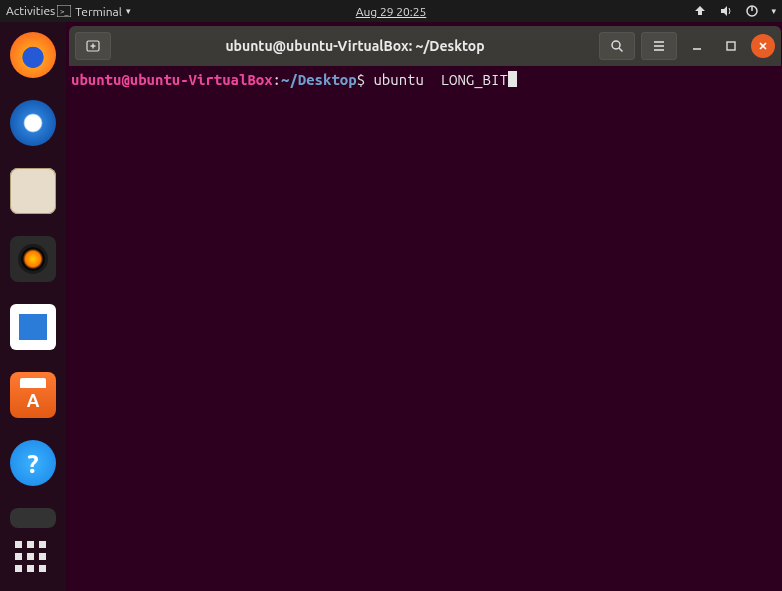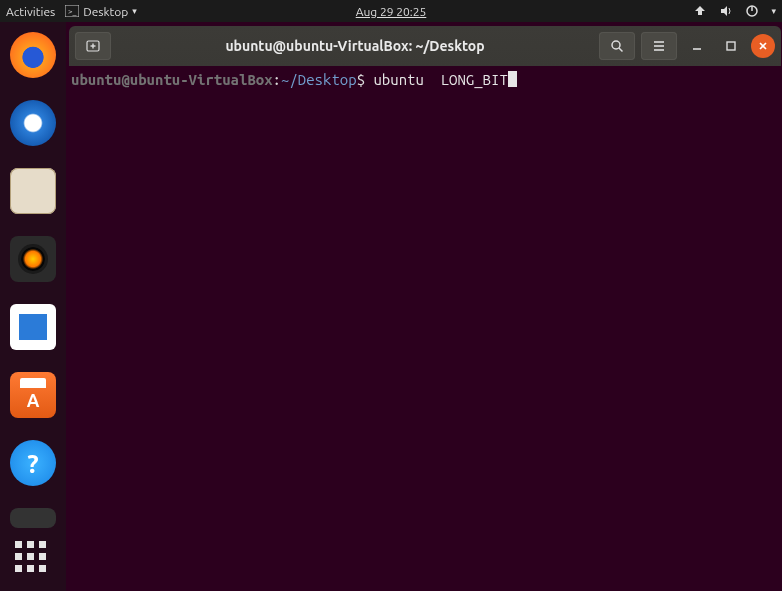--- a/index.html
+++ b/index.html
@@ -15,21 +15,21 @@
     }
     .topbar {
       height: 22px;
       background: #1b1b1b;
       display: flex;
       align-items: center;
       padding: 0 6px;
       font-size: 12px;
       color: #ddd;
     }
-    .topbar .left-section { display: flex; align-items: center; gap: 10px; }
+    .topbar .left-section { display: flex; align-items: flex-start; gap: 2px; }
     .topbar .app-menu { display: flex; align-items: center; gap: 4px; }
     .topbar .app-icon { width: 14px; height: 14px; display: inline-flex; align-items: center; justify-content: center; }
     .topbar .center-section {
       position: absolute;
       left: 50%;
       transform: translateX(-50%);
       text-decoration: underline;
     }
     .topbar .right-section {
       margin-left: auto;
@@ -138,23 +138,23 @@
     .terminal-body {
       flex: 1;
       background: #2c001e;
       font-family: "Ubuntu Mono", "DejaVu Sans Mono", monospace;
       font-size: 15px;
       line-height: 20px;
       padding: 4px 2px;
       color: #e6e6e6;
       white-space: pre;
     }
-    .prompt-user { color: #737373; font-weight: 700; }
+    .prompt-user { color: #ec4899; font-weight: 700; }
     .prompt-sep { color: #ddd; }
-    .prompt-path { color: #729fcf; font-weight: 400; }
+    .prompt-path { color: #729fcf; font-weight: 700; }
     .cursor {
       display: inline-block;
       width: 9px;
       height: 16px;
       background: #e6e6e6;
       vertical-align: -2px;
     }
   </style>
 </head>
 <body>
@@ -162,21 +162,21 @@
 <div class="topbar">
   <div class="left-section">
     <span>Activities</span>
     <span class="app-menu">
       <span class="app-icon">
         <svg width="14" height="12" viewBox="0 0 14 12">
             <rect x="0" y="0" width="14" height="12" fill="none" stroke="#ccc" stroke-width="1"></rect>
             <text x="3" y="9" font-size="8" fill="#ccc">&gt;_</text>
           </svg>
       </span>
-      <span>Desktop</span>
+      <span>Terminal</span>
       <span style="font-size:9px">▾</span>
     </span>
   </div>
   <div class="center-section">Aug 29  20:25</div>
   <div class="right-section">
     <span class="status-icon">
       <svg width="14" height="14" viewBox="0 0 14 14">
           <path d="M7 2 L2 7 h3 v4 h4 v-4 h3 Z" fill="#ddd"></path>
         </svg>
     </span>

